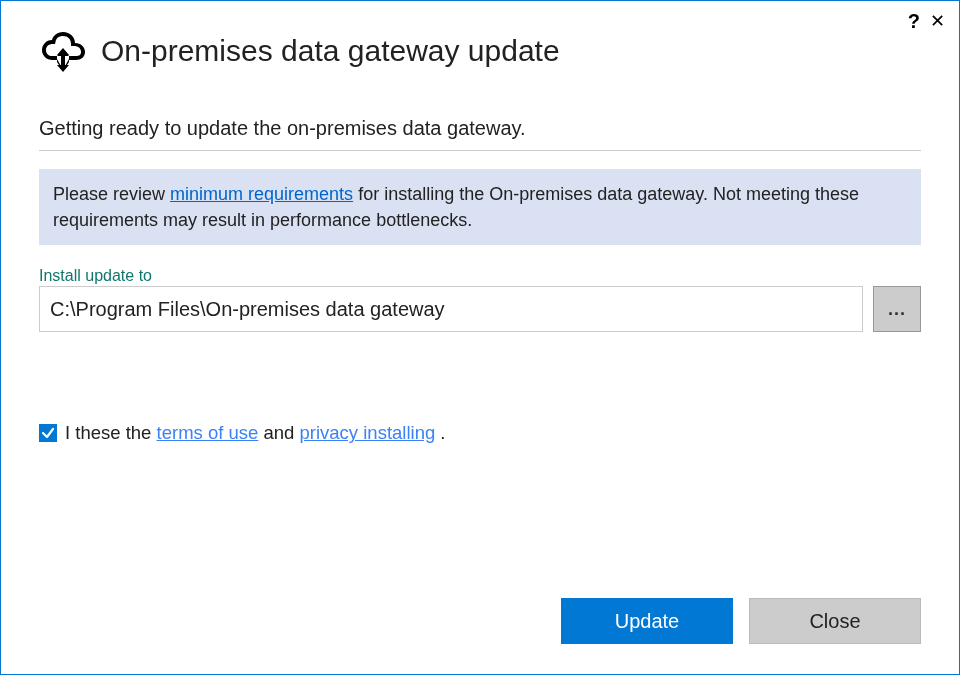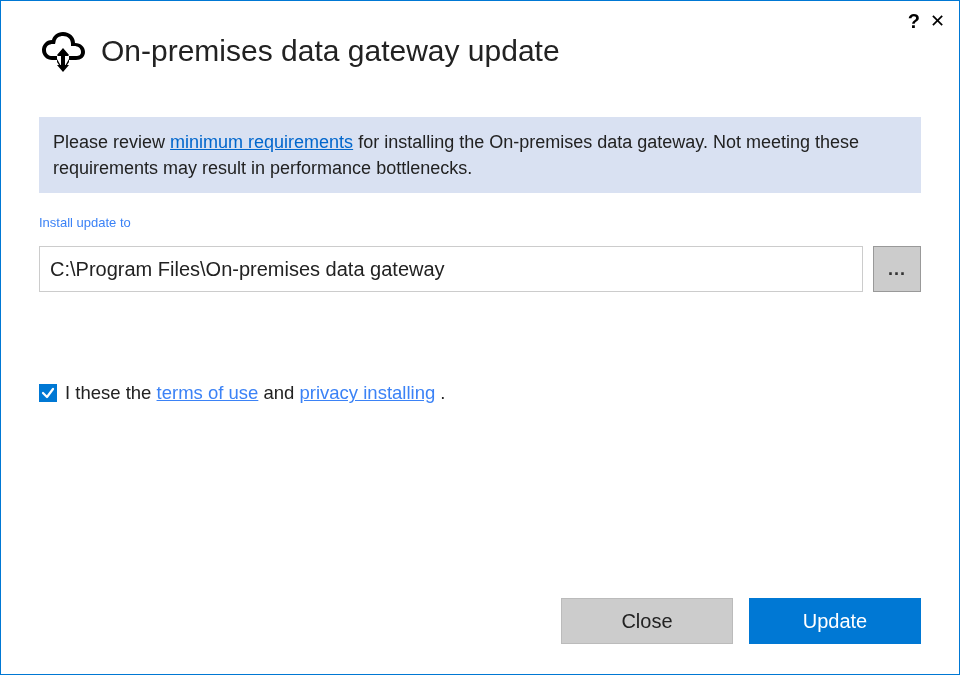--- a/index.html
+++ b/index.html
@@ -67,23 +67,23 @@
     font-size: 18px;
     color: #222;
     line-height: 1.45;
     margin-bottom: 22px;
   }
   .info-box a {
     color: #0066cc;
     text-decoration: underline;
   }
   .field-label {
-    font-size: 13px;
-    color: #3b82f6;
-    margin-bottom: 16px;
+    font-size: 16px;
+    color: #0f766e;
+    margin-bottom: 1px;
   }
   .path-row {
     display: flex;
     gap: 10px;
     align-items: stretch;
     justify-content: flex-end;
   }
   .path-input {
     flex: 1;
     border: 1px solid #ccc;
@@ -170,20 +170,21 @@
           <g>
             <path d="M24 19 L18 26 H22 V36 H26 V26 H30 Z" fill="#000"></path>
             <path d="M24 43 L18 36 H22 V26 H26 V36 H30 Z" fill="#000"></path>
             <rect x="22" y="26" width="4" height="10" fill="#000"></rect>
           </g>
         </svg>
       </span>
       <span class="title">On-premises data gateway update</span>
     </div>
 
+    <div class="subtitle">Getting ready to update the on-premises data gateway.</div>
 
     <div class="info-box">
       <span>Please review </span><a href="#">minimum requirements</a><span> for installing the On-premises data gateway. Not meeting these requirements may result in performance bottlenecks.</span>
     </div>
 
     <div class="field-label">Install update to</div>
     <div class="path-row">
       <input class="path-input" type="text" value="C:\Program Files\On-premises data gateway" style="">
       <button class="browse-btn">...</button>
     </div>
@@ -195,17 +196,17 @@
         </svg>
       </span>
       <span>
         <span>I these the </span><a href="#">terms of use</a><span> and </span><a href="#">privacy installing</a><span> .</span>
       </span>
     </div>
 
   </div>
 
   <div class="button-row">
+    <button class="btn btn-primary">Update</button>
     <button class="btn btn-secondary">Close</button>
-    <button class="btn btn-primary">Update</button>
   </div>
 
 </div>
 
 </body></html>

